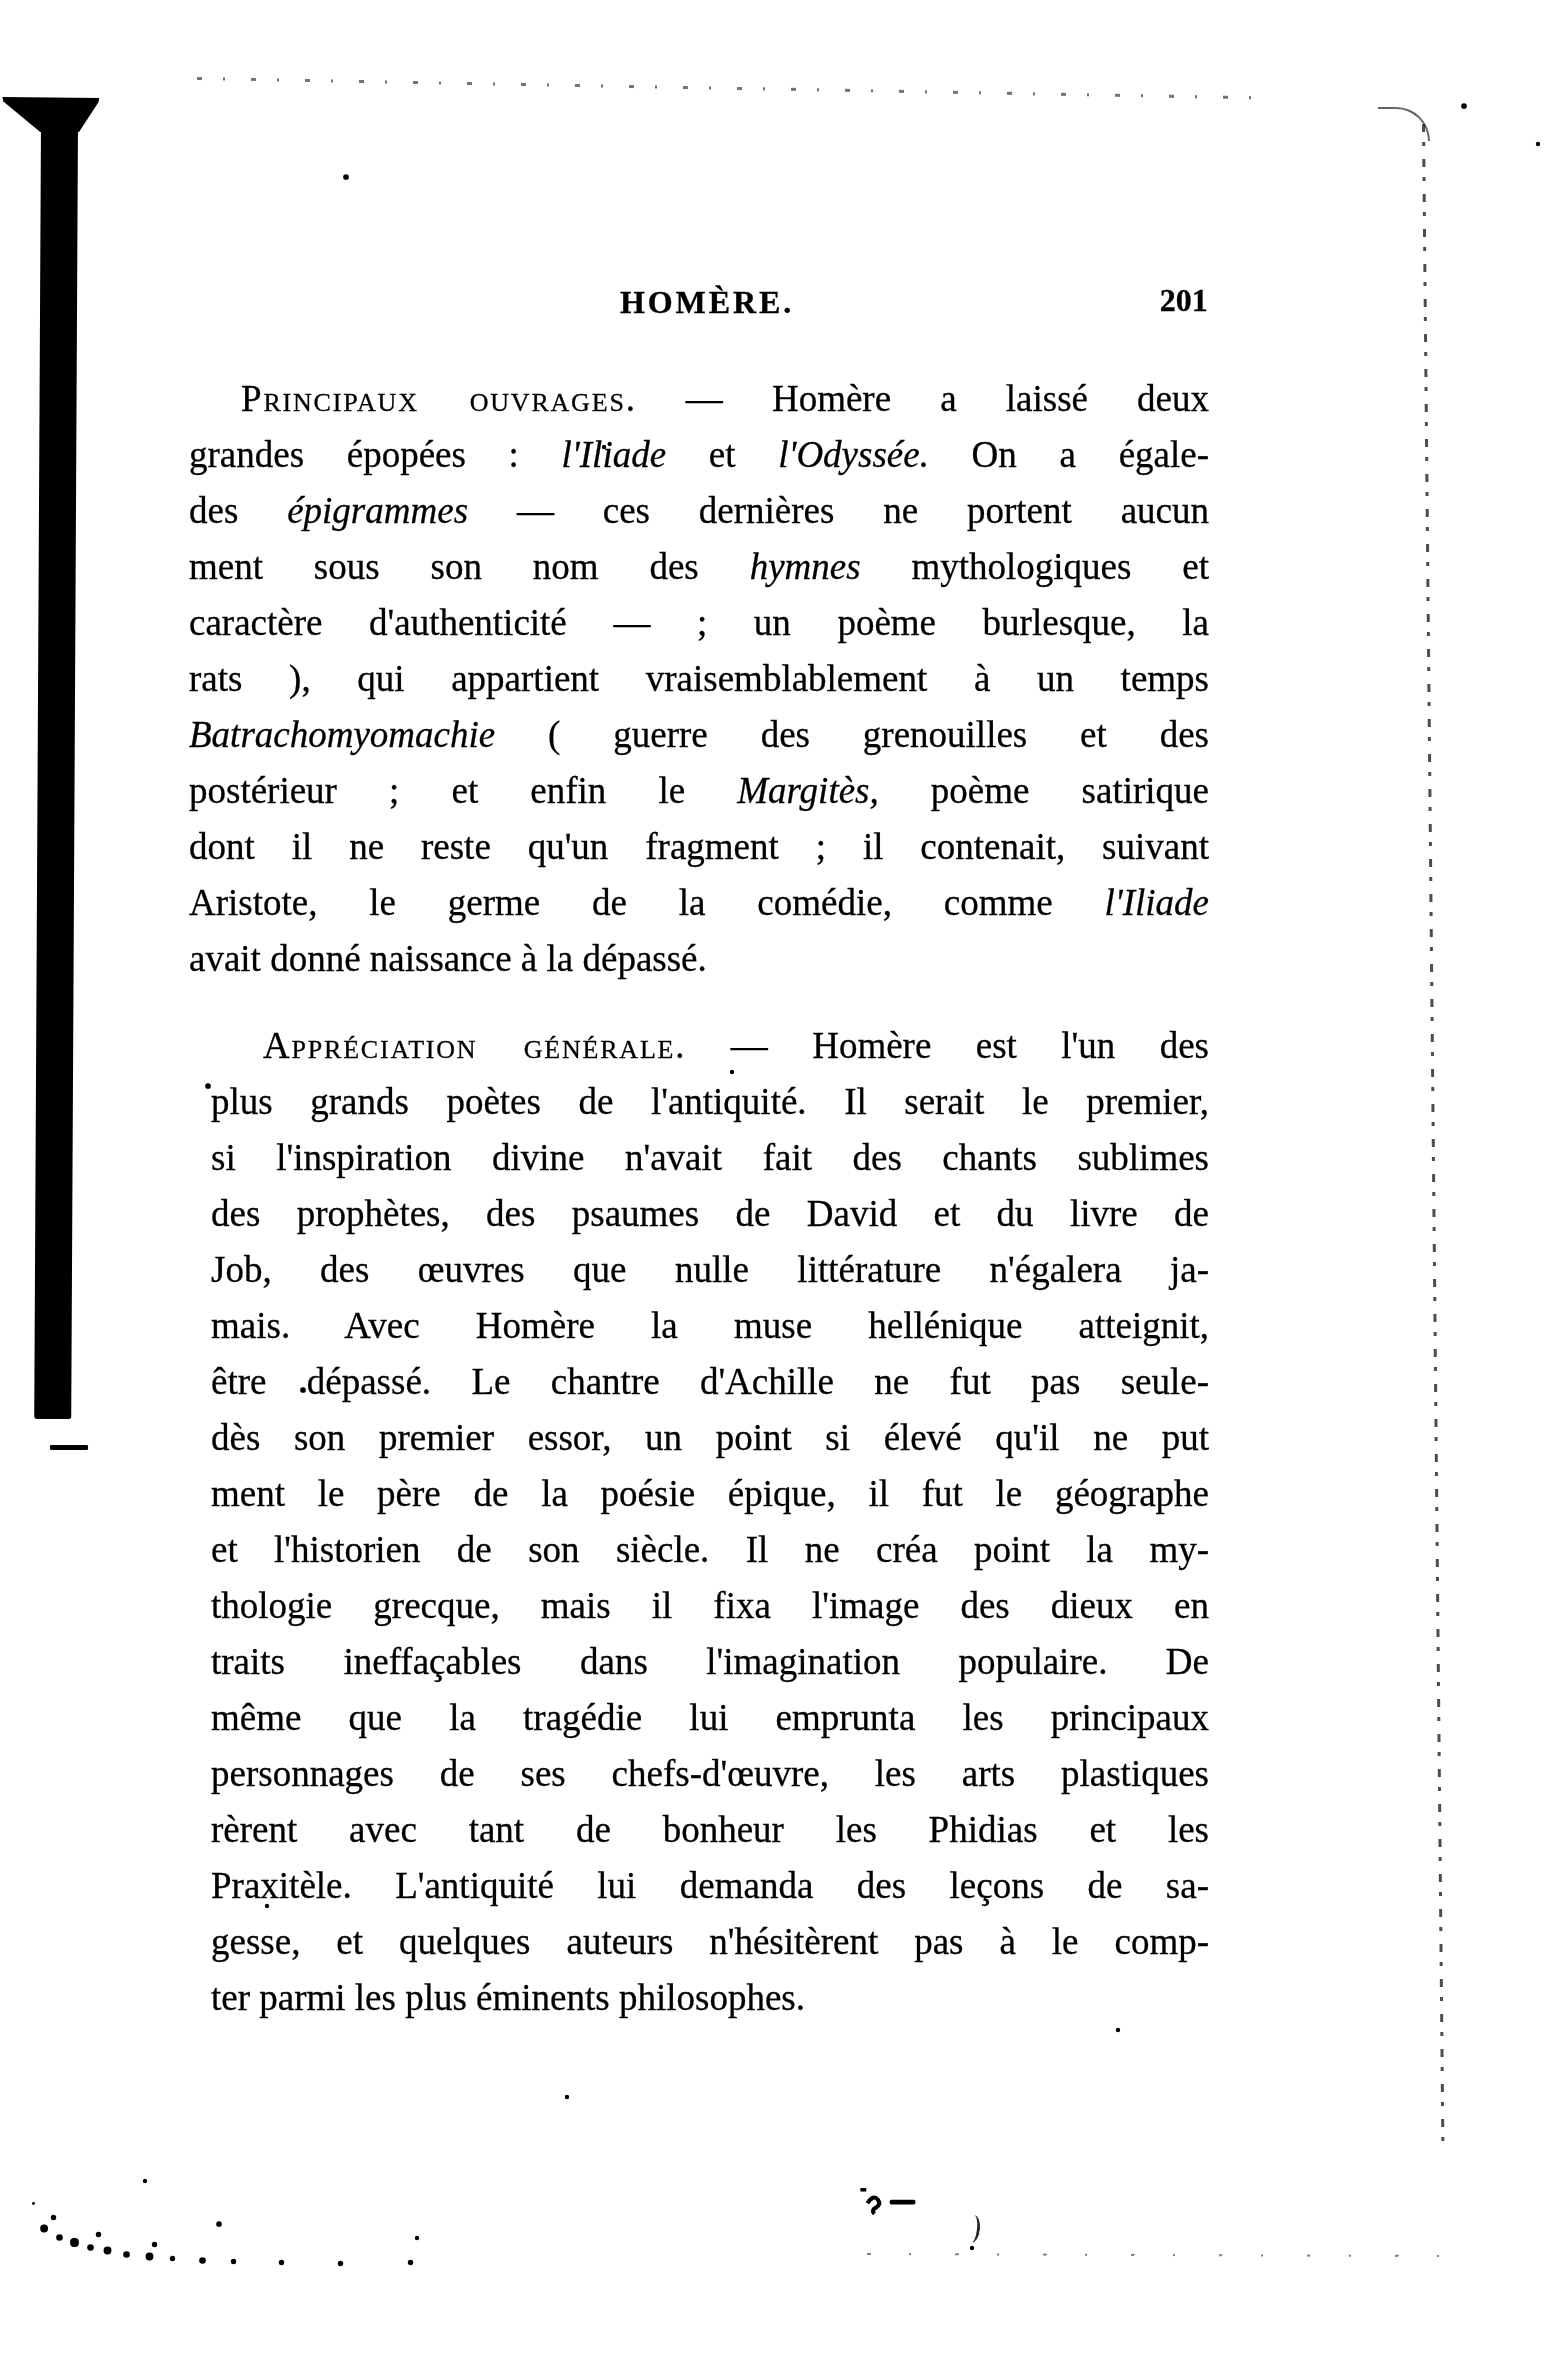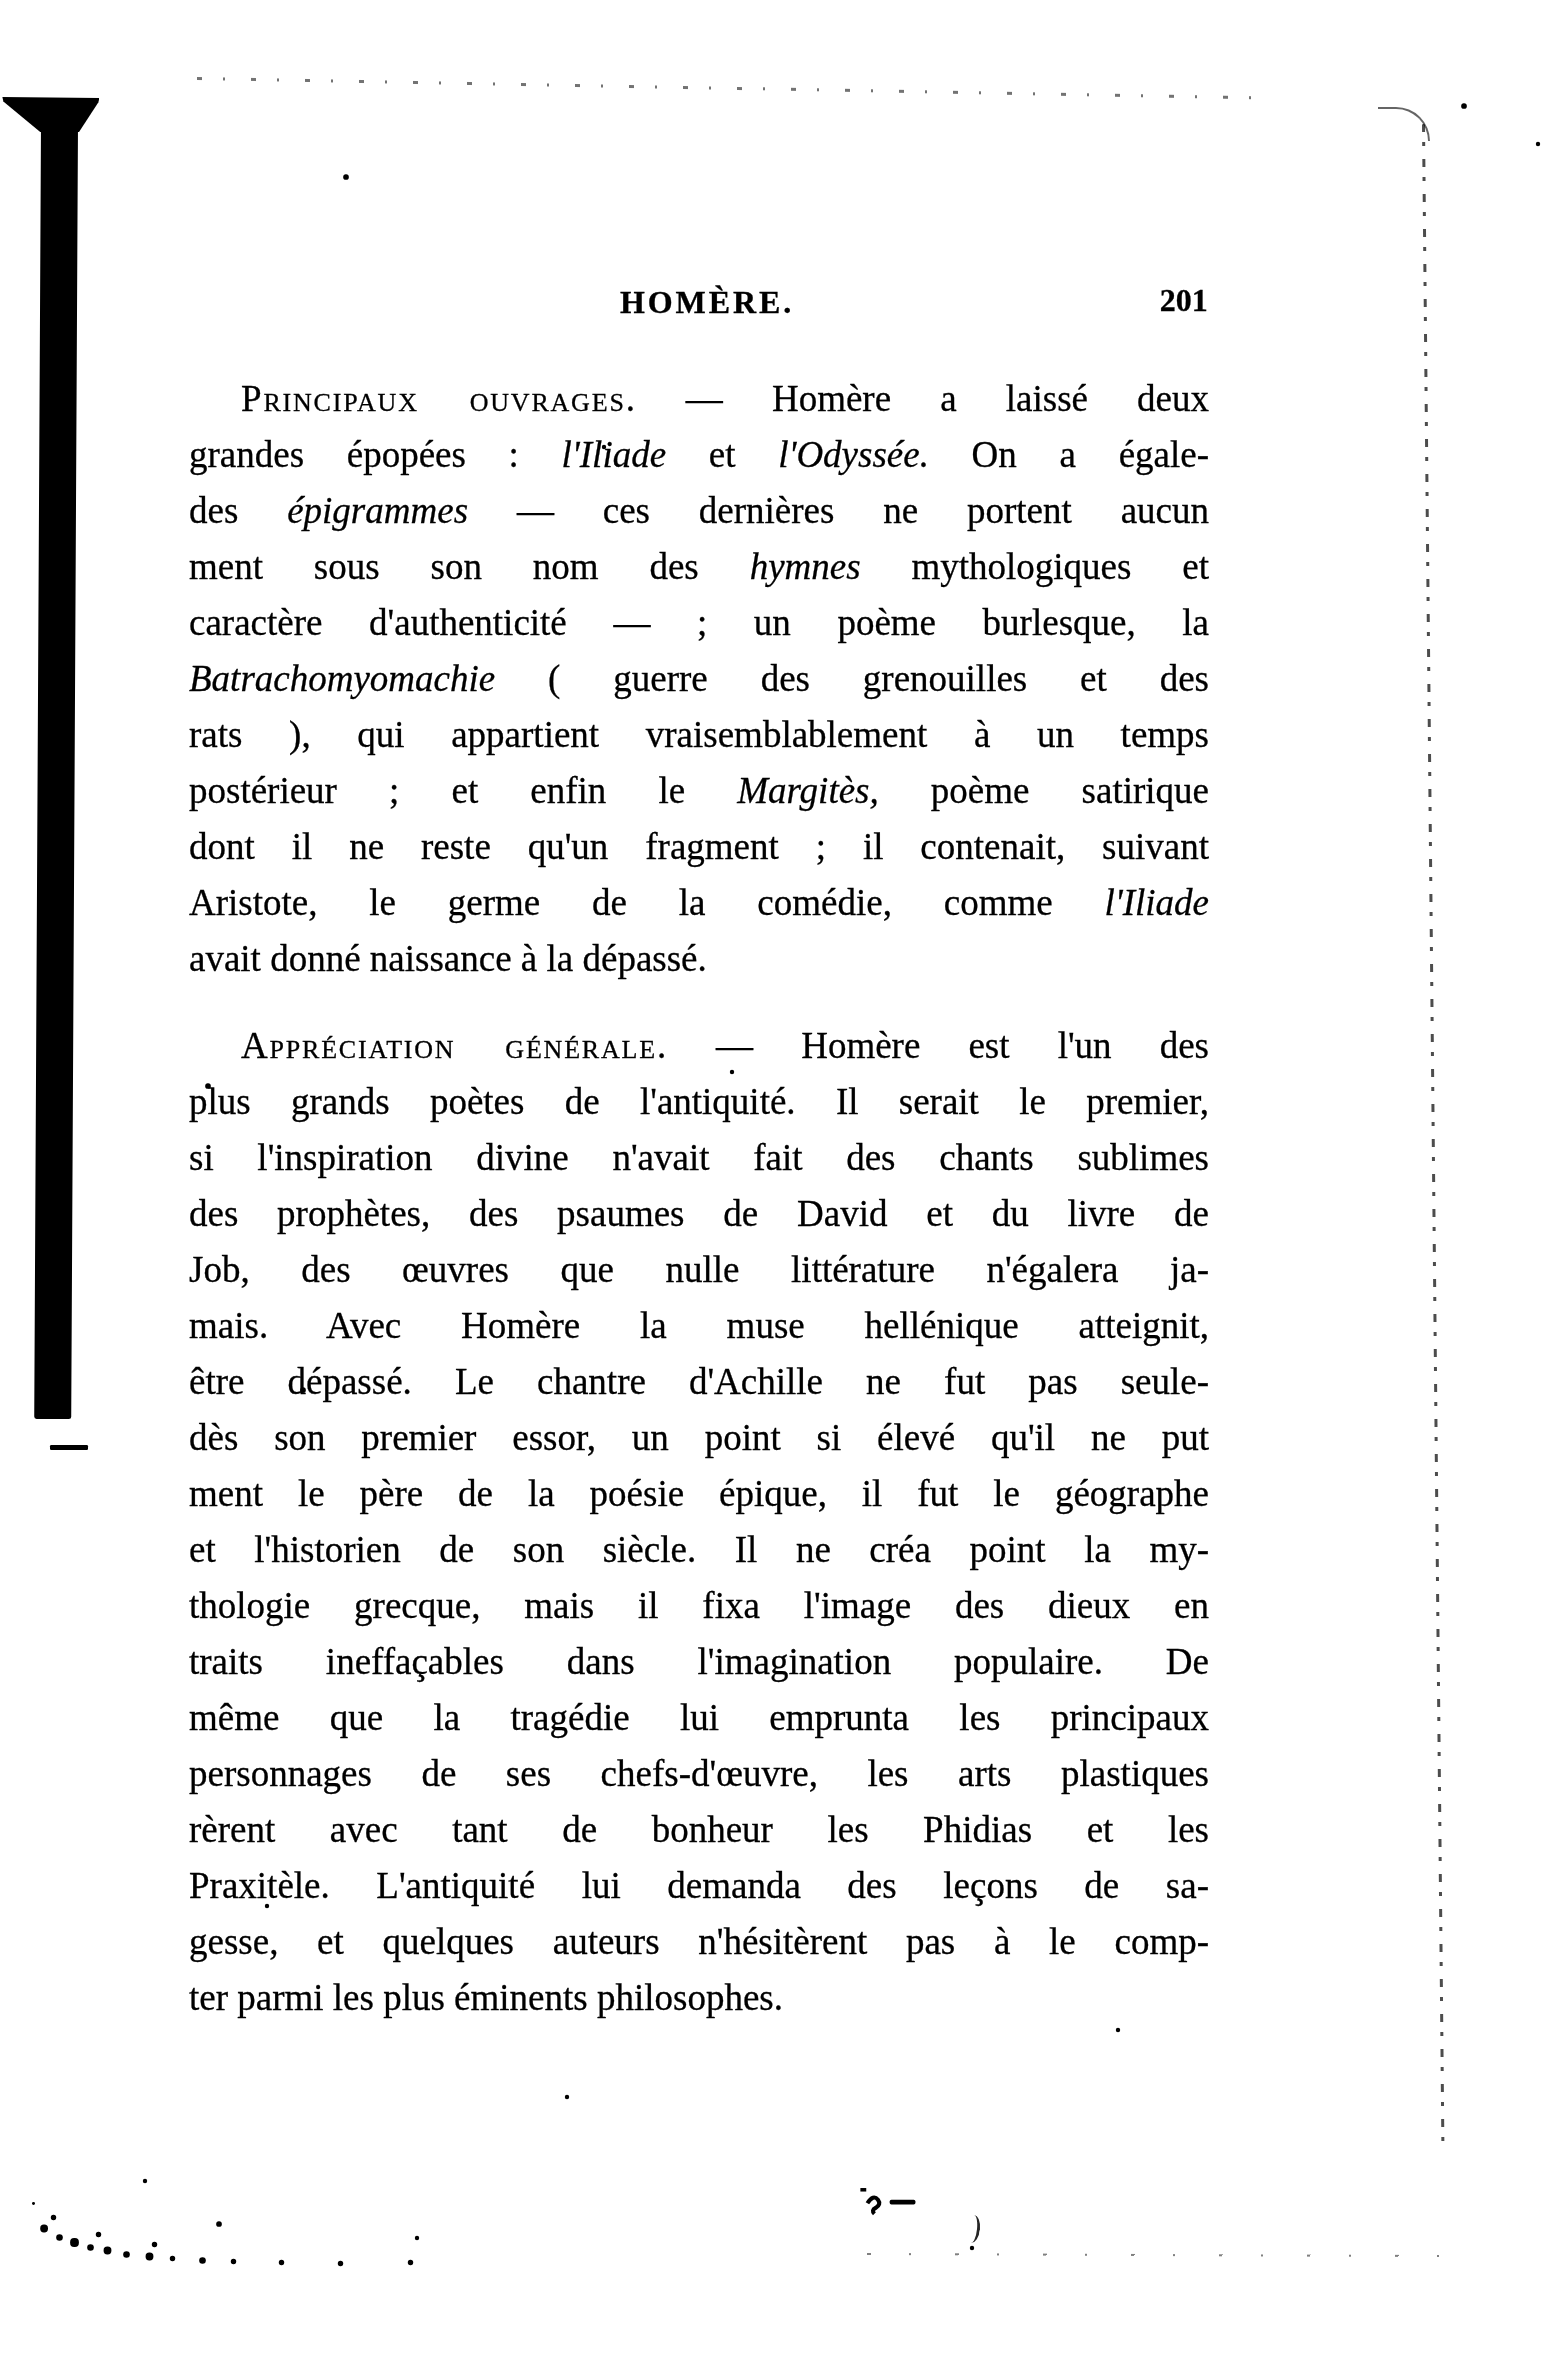--- a/index.html
+++ b/index.html
@@ -20,21 +20,21 @@
     position:absolute; right:1.2px; top:-2.4px;
     font-size:32px; font-weight:700; -webkit-text-stroke:0.3px #000;
   }
   
   .text-block {
     position:absolute; left:189px; top:371px; width:1020px;
     font-size:37px; line-height:56px;
     -webkit-text-stroke:0.3px #000;
   }
   .para { margin:0; }
-  .para2 { margin-top:31px; }
+  .para2 { margin-top:31px;margin-left:22px; }
   .line { text-align:justify; text-align-last:justify; height:56px; }
   .line.last { text-align-last:left; }
   .line.indent { text-indent:52px; }
   .sc { font-variant:small-caps; letter-spacing:1.8px; }
   .it { font-style:italic; }
   
   .artifact { position:absolute; }
   .bar-cap {
     left:2.4px; top:97px; width:97px; height:35px; background:#000;
     clip-path:polygon(0 0,100% 3%,99% 15%,79% 100%,39% 100%,1% 13%);
@@ -119,22 +119,22 @@
   </div>
 
   <div class="text-block">
 
     <div class="para">
       <div class="line indent"><span class="sc">Principaux ouvrages.</span><span> — Homère a laissé deux</span></div>
       <div class="line"><span>grandes épopées : </span><span class="it">l'Iliade</span><span> et </span><span class="it">l'Odyssée.</span><span> On a égale-</span></div>
       <div class="line"><span>des </span><span class="it">épigrammes</span><span> — ces dernières ne portent aucun</span></div>
       <div class="line"><span>ment sous son nom des </span><span class="it">hymnes</span><span> mythologiques et</span></div>
       <div class="line"><span>caractère d'authenticité — ; un poème burlesque, la</span></div>
+      <div class="line"><span>rats ), qui appartient vraisemblablement à un temps</span></div>
       <div class="line"><span class="it">Batrachomyomachie</span><span> ( guerre des grenouilles et des</span></div>
-      <div class="line"><span>rats ), qui appartient vraisemblablement à un temps</span></div>
       <div class="line"><span>postérieur ; et enfin le </span><span class="it">Margitès,</span><span> poème satirique</span></div>
       <div class="line"><span>dont il ne reste qu'un fragment ; il contenait, suivant</span></div>
       <div class="line"><span>Aristote, le germe de la comédie, comme </span><span class="it">l'Iliade</span></div>
       <div class="line last"><span>avait donné naissance à la dépassé.</span></div>
     </div>
 
     <div class="para para2">
       <div class="line indent"><span class="sc">Appréciation générale.</span><span> — Homère est l'un des</span></div>
       <div class="line"><span>plus grands poètes de l'antiquité. Il serait le premier,</span></div>
       <div class="line"><span>si l'inspiration divine n'avait fait des chants sublimes</span></div>

